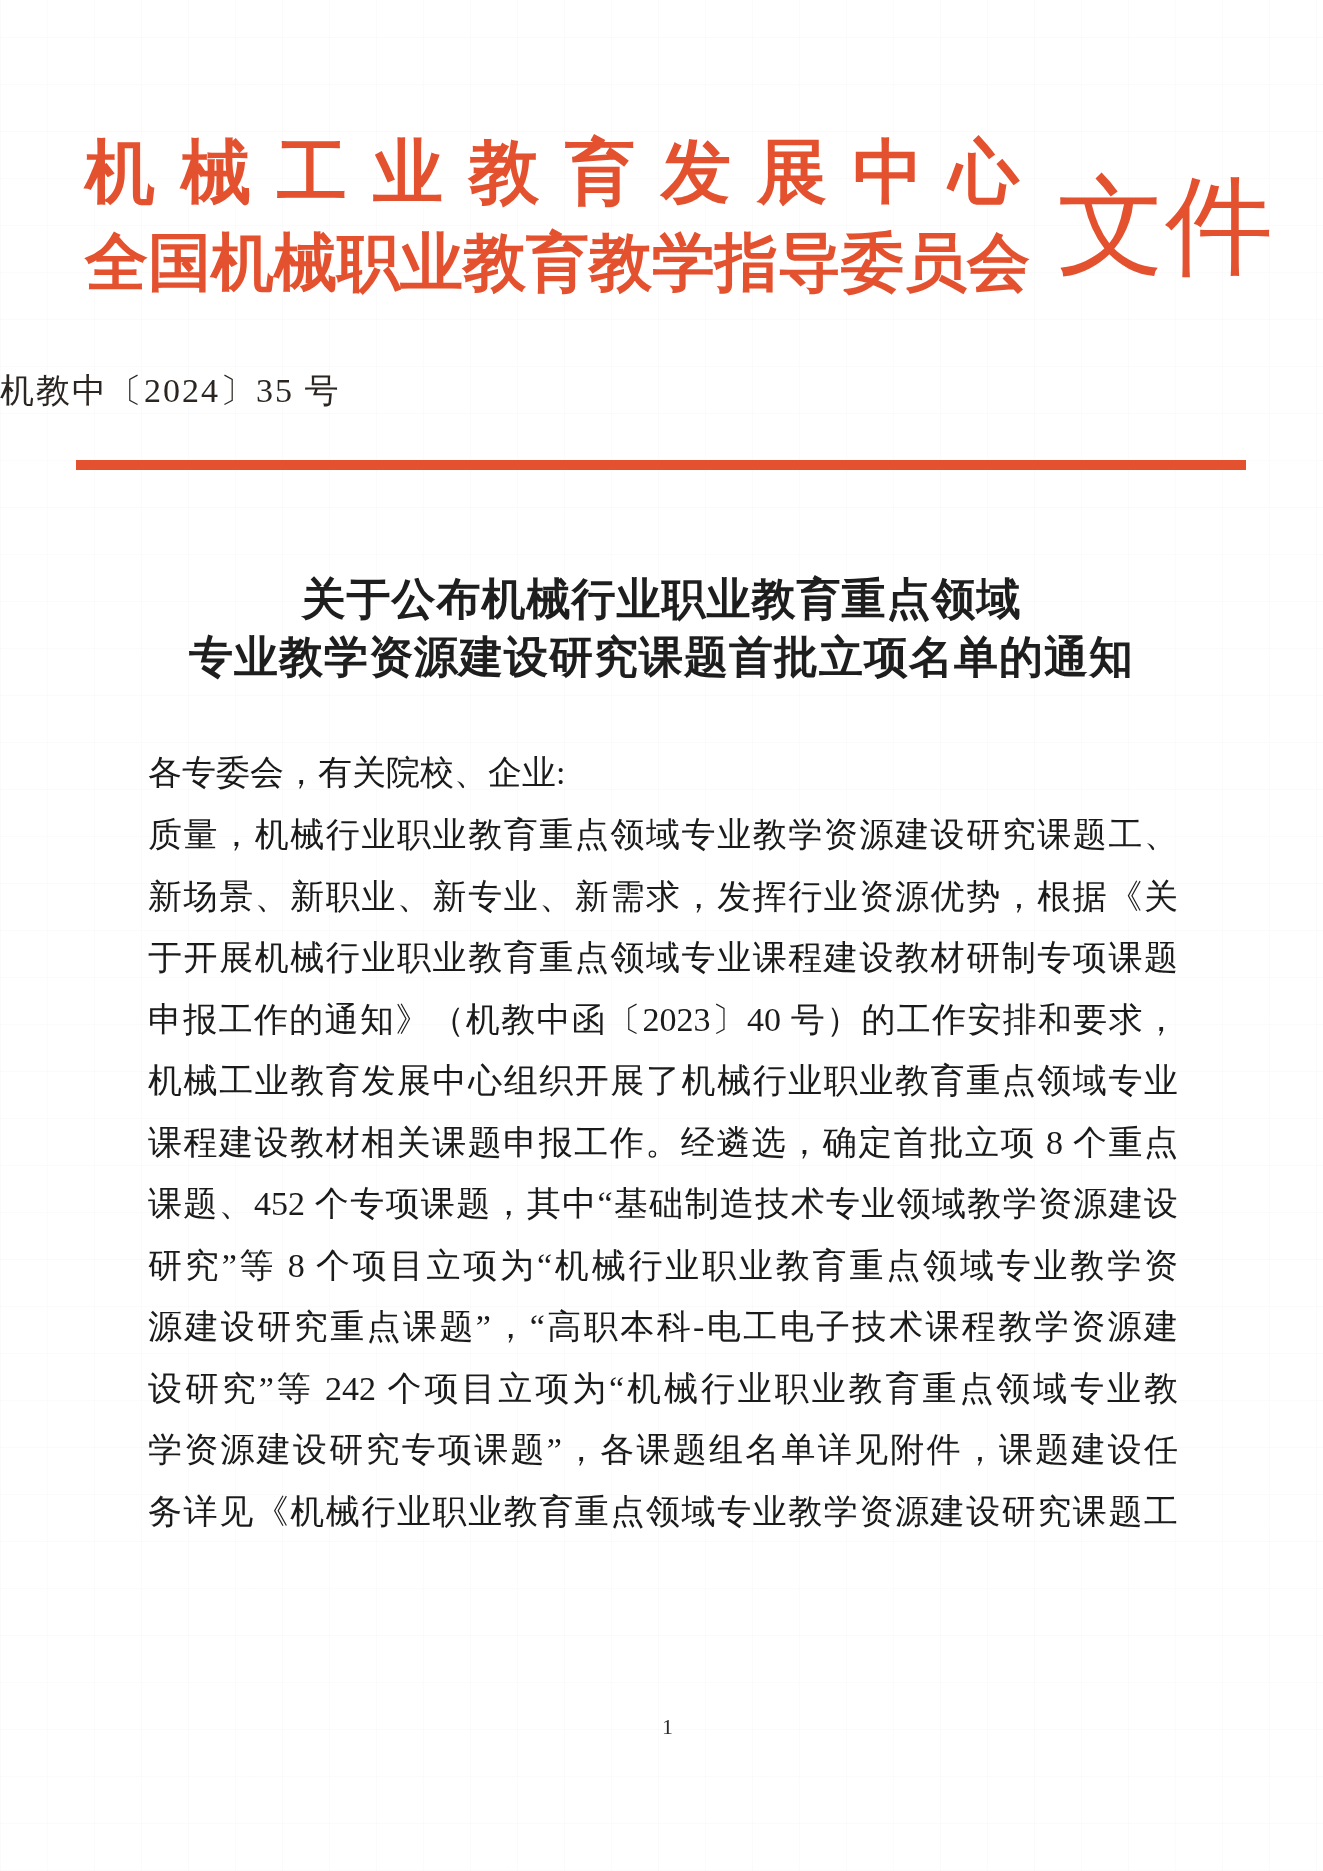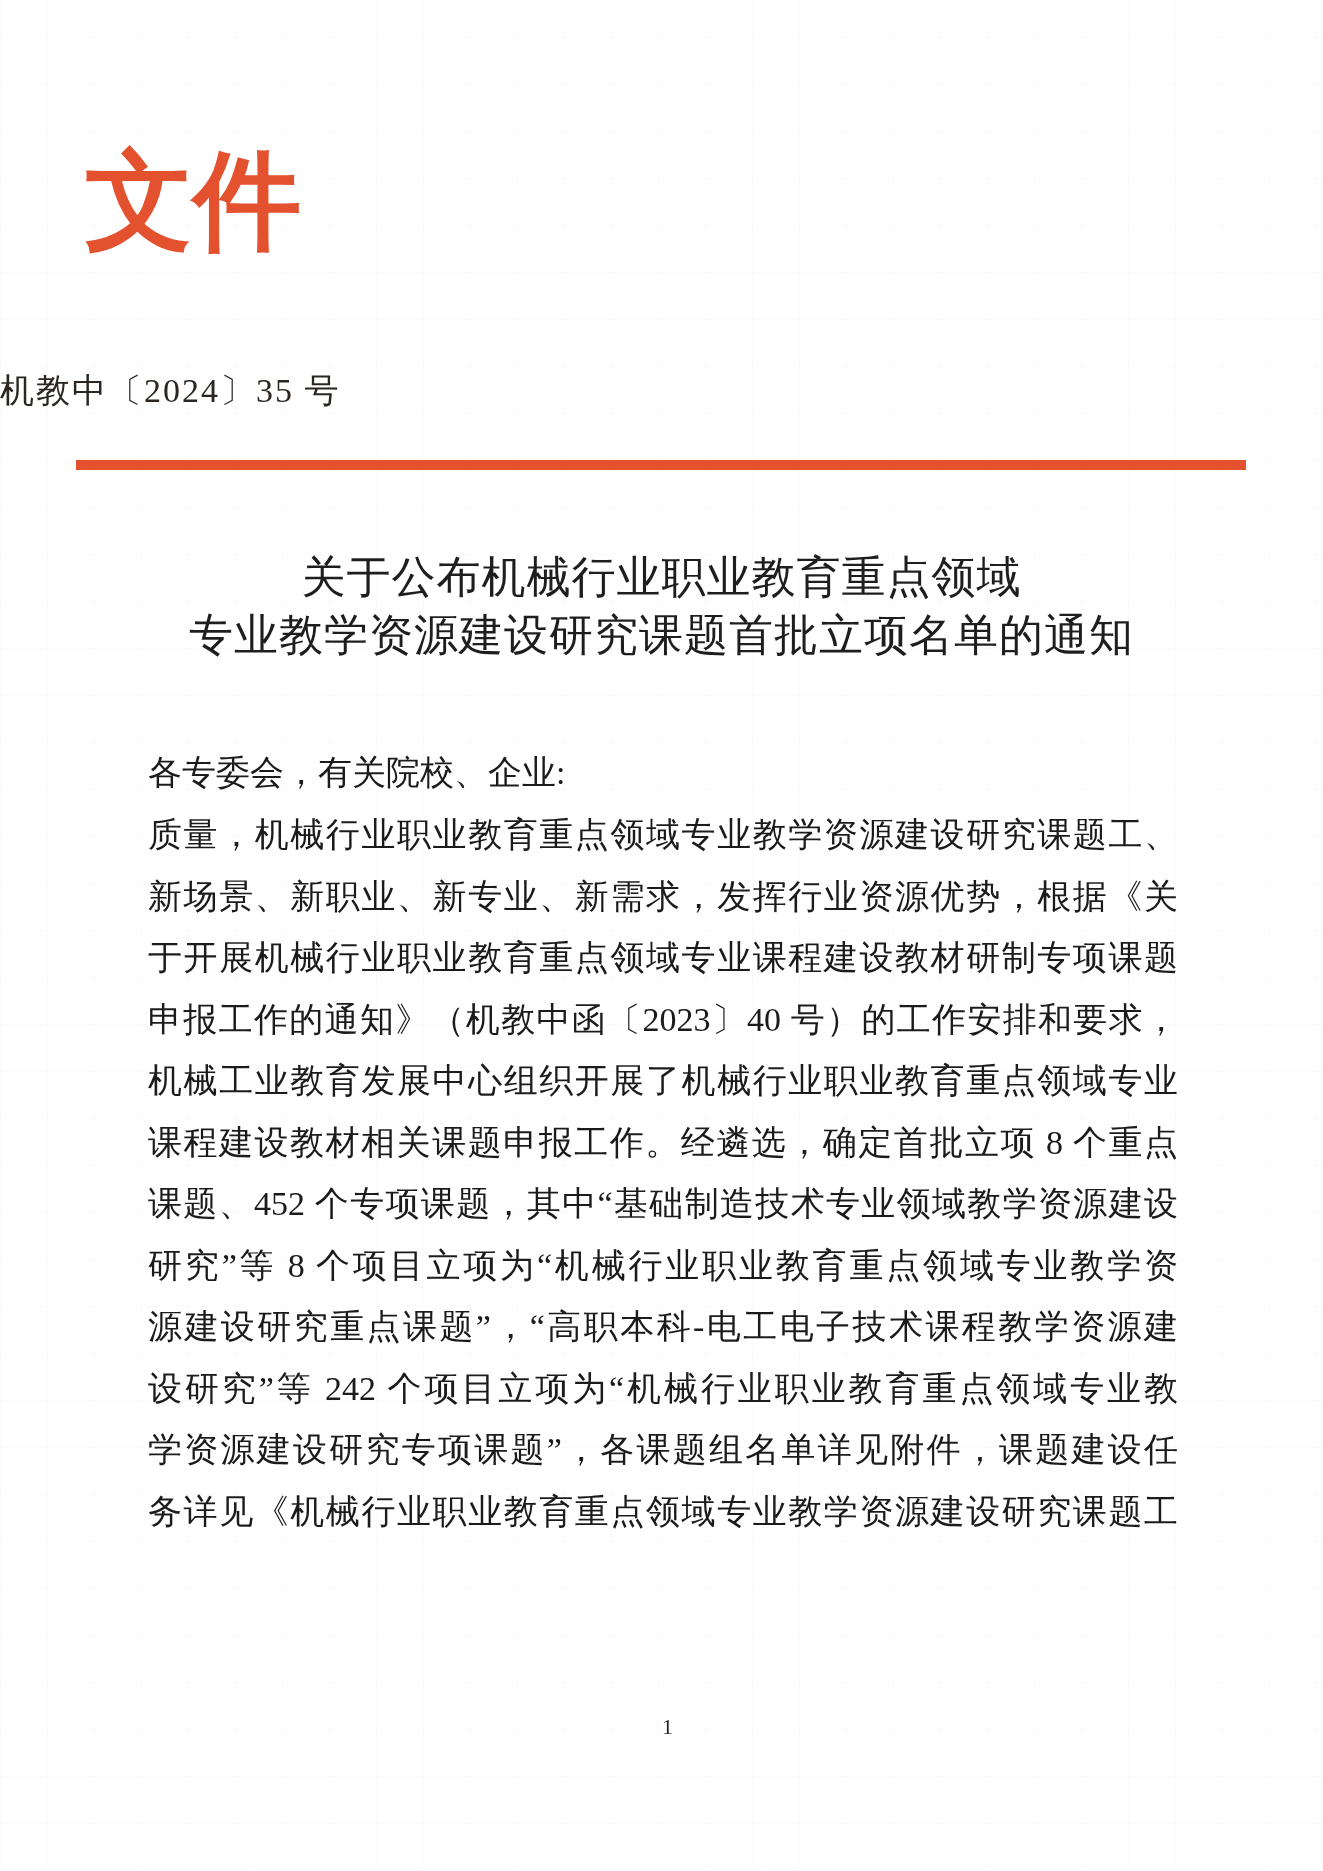--- a/index.html
+++ b/index.html
@@ -25,40 +25,40 @@
   .org-lines { width:962px; }
   .org-line1 {
     font-size:70px; font-weight:bold; line-height:1;
     letter-spacing:26px; white-space:nowrap;
   }
   .org-line2 {
     font-size:63px; font-weight:bold; line-height:1;
     margin-top:24px; white-space:nowrap;
   }
   .doc-type-word {
-    font-size:108px; font-weight:bold; line-height:1;
-    margin-left:0; transform:translateY(10px);
+    font-size:108px; font-weight:normal; line-height:1;
+    margin-left:10px; transform:translateY(10px);
     white-space:nowrap;
   }
 
   .doc-number {
     position:absolute; top:372px; left:0; width:100%;
     font-size:34px; line-height:1.1;
     color:#2b2622; letter-spacing:2px;
   }
 
   .red-rule {
     position:absolute; top:460px; left:76px;
     width:1170px; height:10px;
     background:var(--accent,#e4512f);
   }
 
   .notice-title {
-    position:absolute; top:549px; left:0; width:100%;
-    text-align:center; font-size:44px; font-weight:normal;
+    position:absolute; top:571px; left:0; width:100%;
+    text-align:center; font-size:44px; font-weight:bold;
     line-height:58px; color:#1e1e1e; letter-spacing:1px;
   }
 
   .body-block {
     position:absolute; top:742px; left:148px; width:1030px;
     font-size:34px; color:#1b1b1b;
   }
   .salutation { line-height:62px; text-align:left; }
   .para-line {
     line-height:61.5px;
@@ -72,20 +72,24 @@
     text-align:center; font-size:22px; color:#2a2a2a;
     padding-left:12px; box-sizing:border-box;
   }
 </style>
 </head>
 <body>
 
 <div class="page">
 
   <div class="letterhead">
+    <div class="org-lines">
+      <div class="org-line1">机械工业教育发展中心</div>
+      <div class="org-line2">全国机械职业教育教学指导委员会</div>
+    </div>
     <div class="doc-type-word">文件</div>
   </div>
 
   <div class="doc-number">机教中〔2024〕35 号</div>
 
   <div class="red-rule"></div>
 
   <div class="notice-title">
     <div>关于公布机械行业职业教育重点领域</div>
     <div>专业教学资源建设研究课题首批立项名单的通知</div>

